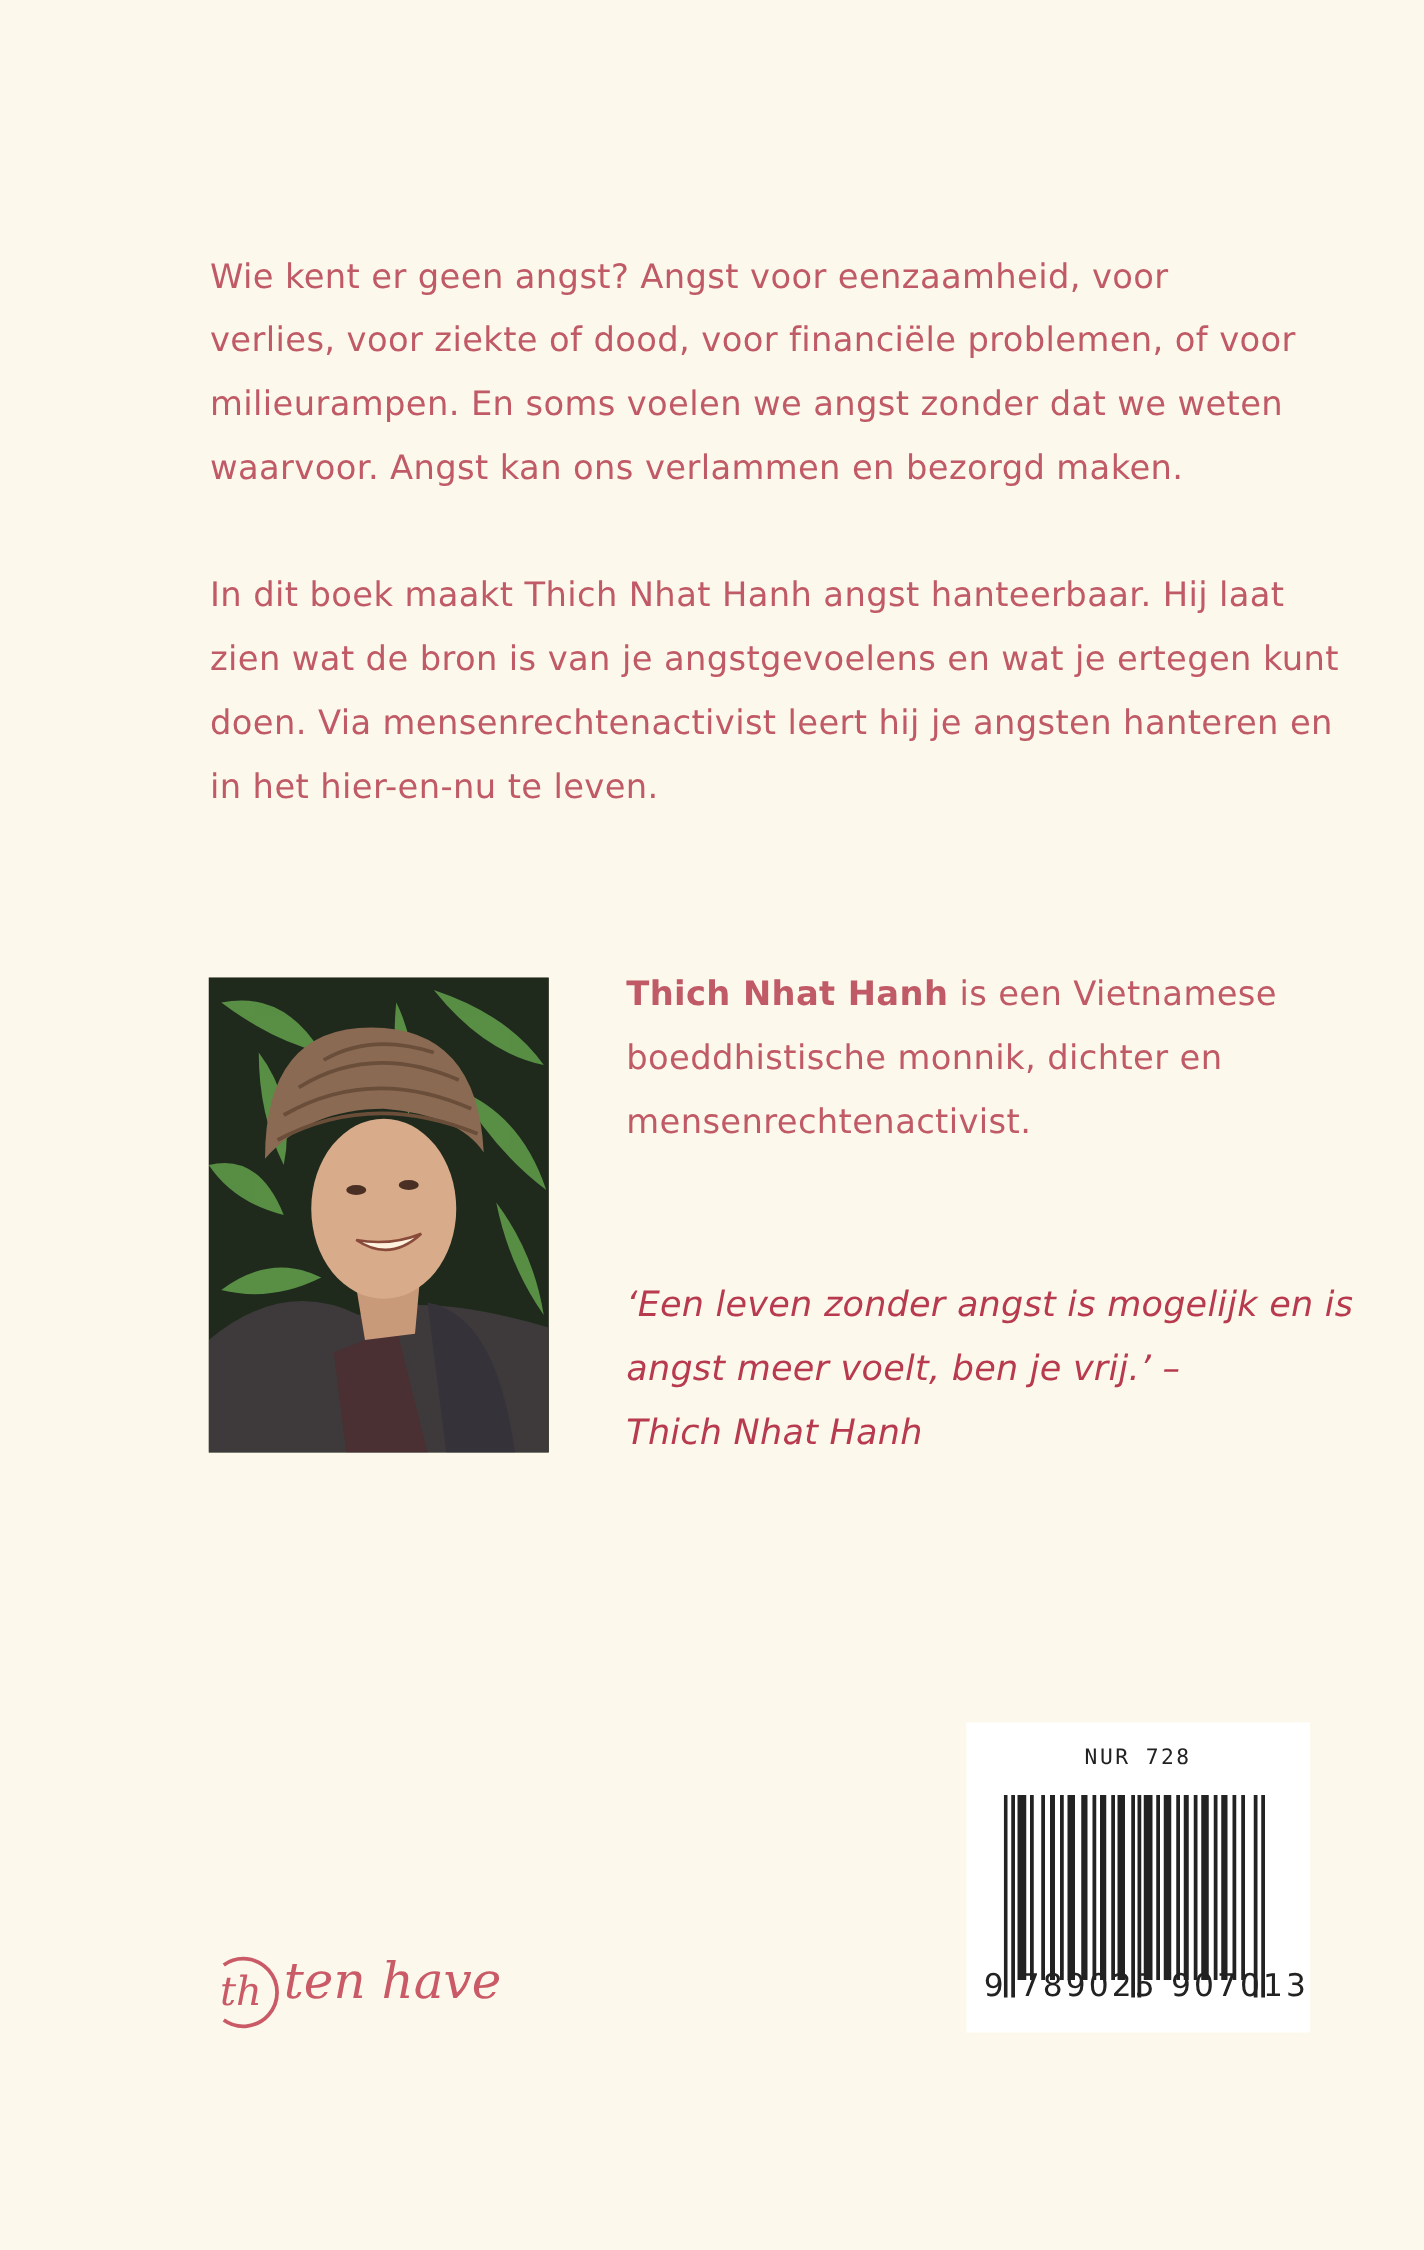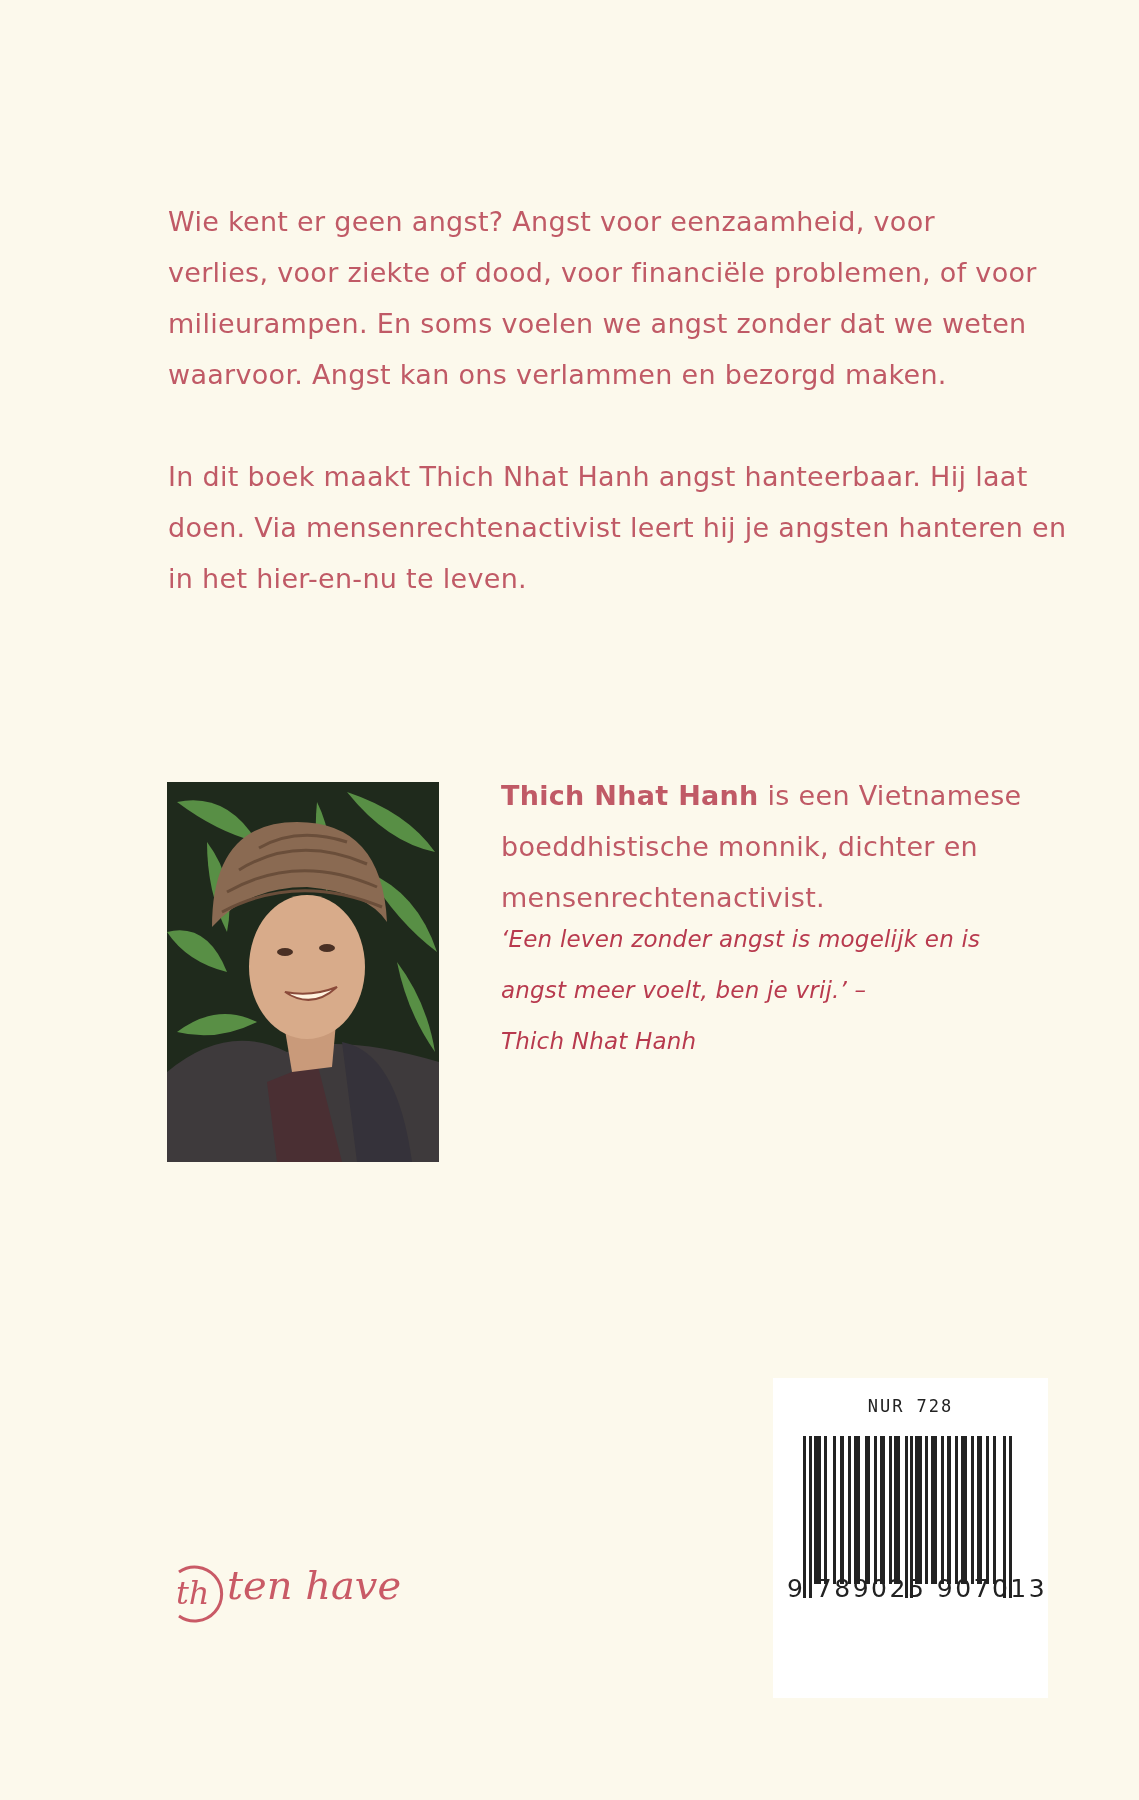--- a/index.html
+++ b/index.html
@@ -20,26 +20,26 @@
   .photo {
     position: absolute; left: 167px; top: 782px; width: 272px; height: 380px;
     overflow: hidden; background: #2a2d22;
   }
   .author {
     position: absolute; left: 501px; top: 770px; width: 580px;
     font-size: 27px; line-height: 51px; letter-spacing: 0.3px;
   }
   .author .name { font-weight: bold; }
   .quote {
-    position: absolute; left: 501px; top: 914px; width: 580px;
-    font-size: 23px; line-height: 51px; font-style: italic;
+    position: absolute; left: 501px; top: 1018px; width: 580px;
+    font-size: 28px; line-height: 51px; font-style: italic;
     color: #b83a4e; letter-spacing: 0.2px;
   }
   .barcode-box {
-    position: absolute; left: 773px; top: 1378px; width: 275px; height: 320px;
+    position: absolute; left: 773px; top: 1378px; width: 275px; height: 248px;
     background: #ffffff;
   }
   .nur {
     position: absolute; left: 0; right: 0; top: 18px; text-align: center;
     font-family: "DejaVu Sans Mono", monospace; font-size: 17px; color: #222;
     letter-spacing: 2px;
   }
   .bars { position: absolute; left: 30px; top: 58px; }
   .isbn {
     position: absolute; left: 14px; top: 196px; width: 250px;
@@ -58,20 +58,21 @@
 
 <div class="para" id="p1">
   <span class="line">Wie kent er geen angst? Angst voor eenzaamheid, voor</span>
   <span class="line">verlies, voor ziekte of dood, voor financiële problemen, of voor</span>
   <span class="line">milieurampen. En soms voelen we angst zonder dat we weten</span>
   <span class="line">waarvoor. Angst kan ons verlammen en bezorgd maken.</span>
 </div>
 
 <div class="para" id="p2">
   <span class="line">In dit boek maakt Thich Nhat Hanh angst hanteerbaar. Hij laat</span>
+  <span class="line">zien wat de bron is van je angstgevoelens en wat je ertegen kunt</span>
   <span class="line">doen. Via mensenrechtenactivist leert hij je angsten hanteren en</span>
   <span class="line">in het hier-en-nu te leven.</span>
 </div>
 
 <div class="photo" title="Portrait of Thich Nhat Hanh in a brown knit hat in front of bamboo leaves">
   <svg width="272" height="380" viewBox="0 0 272 380" xmlns="http://www.w3.org/2000/svg">
     <rect width="272" height="380" fill="#1f2a1c"></rect>
 
     <g fill="#5f9a4a" opacity="0.9">
       <path d="M10 20 Q60 10 90 60 Q50 50 10 20Z"></path>

